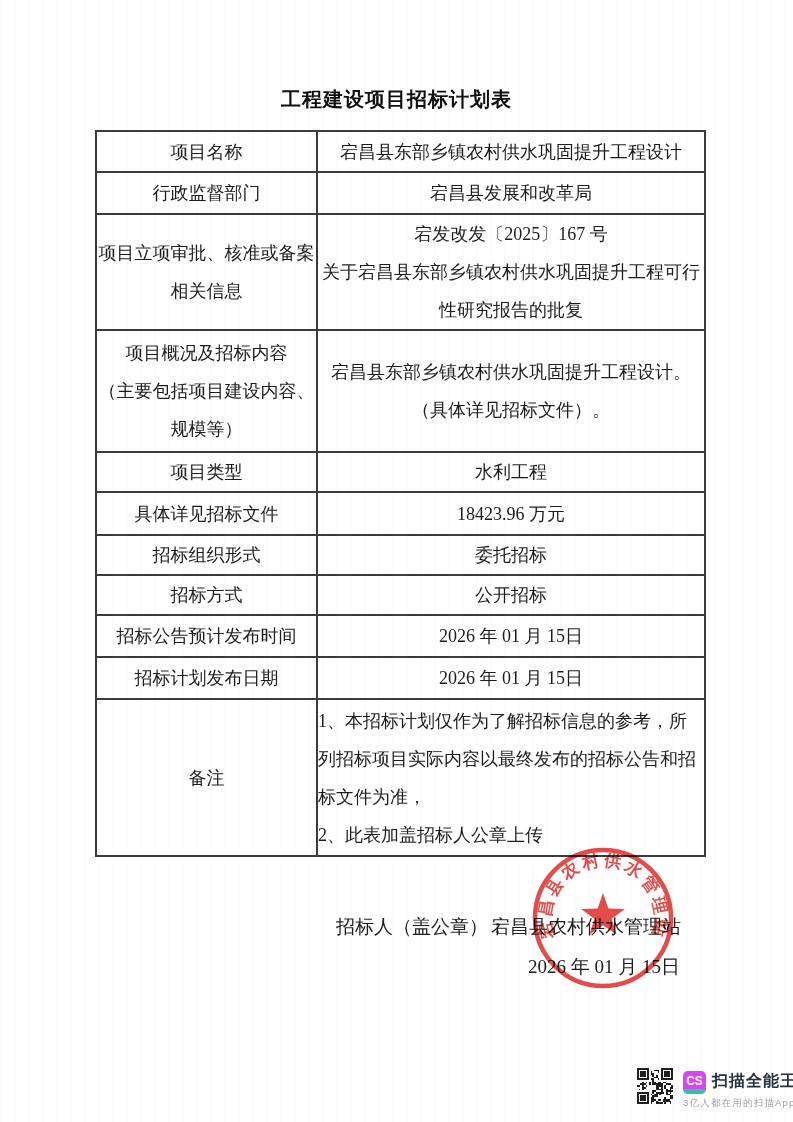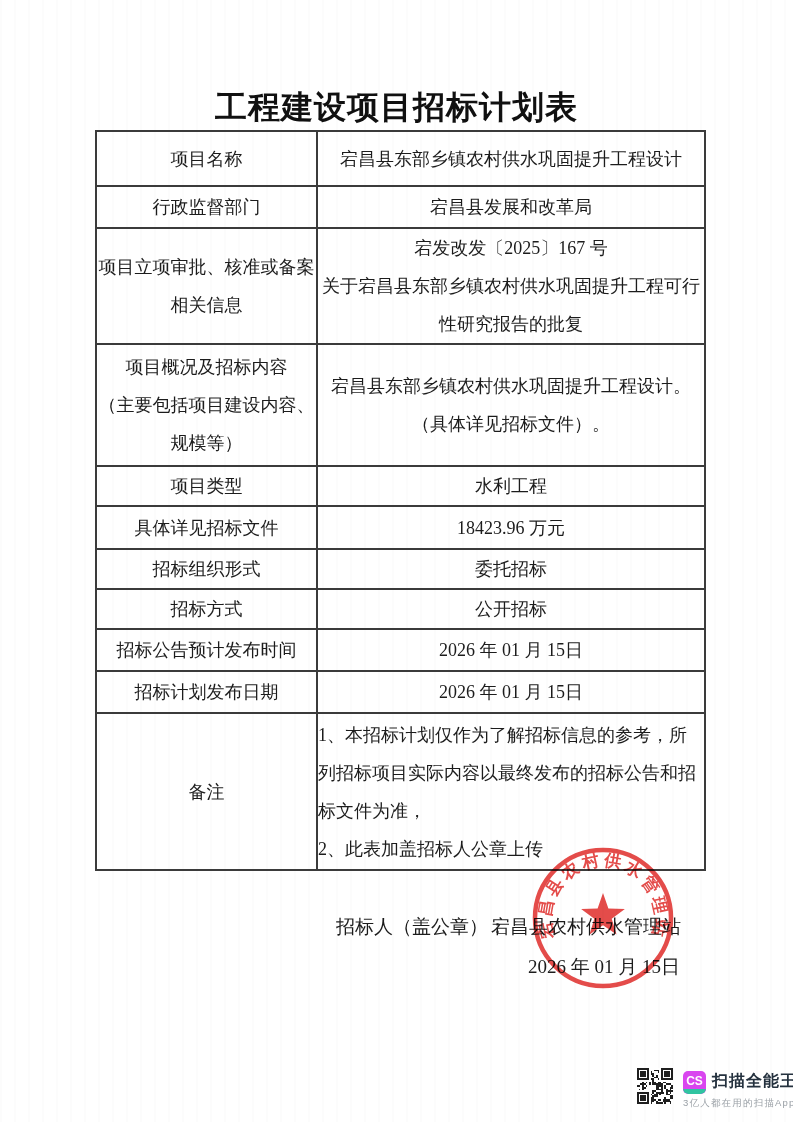--- a/index.html
+++ b/index.html
@@ -8,38 +8,38 @@
     background:#ffffff;overflow:hidden;
     font-family:"Liberation Serif","DejaVu Serif",serif;color:#1c1c1c;
   }
   
   .page::before{
     content:"";position:absolute;inset:0;pointer-events:none;
     background:repeating-linear-gradient(90deg,rgba(0,0,0,0.012) 0 2px,rgba(0,0,0,0) 2px 14px);
   }
   .doc-title{
     position:absolute;top:86px;left:0;width:100%;margin:0;
-    text-align:center;font-size:32px;font-weight:bold;letter-spacing:1px;
+    text-align:center;font-size:20px;font-weight:bold;letter-spacing:1px;
     font-family:"Liberation Sans","DejaVu Sans",sans-serif;color:#101010;
   }
   table.plan{
     position:absolute;left:95px;top:130px;width:609px;
     border-collapse:collapse;table-layout:fixed;
     font-size:18px;
   }
   table.plan col.c1{width:221px;}
   table.plan col.c2{width:388px;}
   table.plan td{
     border:2px solid #3b3b3b;vertical-align:middle;
     line-height:38px;padding:0;overflow:hidden;
   }
   td.lbl{text-align:center;white-space:pre-line;}
   td.val{text-align:center;white-space:pre-line;}
   td.val-left{text-align:left;white-space:pre-line;padding:2px 2px 2px 8px;}
-  tr.r1{height:40px;} tr.r2{height:55px;} tr.r3{height:42px;}
+  tr.r1{height:40px;} tr.r2{height:41px;} tr.r3{height:42px;}
   tr.r4{height:115px;} tr.r5{height:122px;} tr.r6{height:37px;font-family:Liberation Serif, serif;}
   tr.r7{height:43px;} tr.r8{height:40px;} tr.r9{height:40px;border-radius:20px;}
   tr.r10{height:42px;} tr.r11{height:42px;} tr.r12{height:157px;}
   .sig-label{position:absolute;left:336px;top:914px;font-size:19px;}
   .sig-value{position:absolute;left:491px;top:914px;font-size:19px;}
   .sig-date{position:absolute;left:528px;top:954px;font-size:19px;}
   .seal{
     position:absolute;left:523px;top:838px;width:160px;height:160px;
     opacity:.87;mix-blend-mode:multiply;pointer-events:none;
   }

